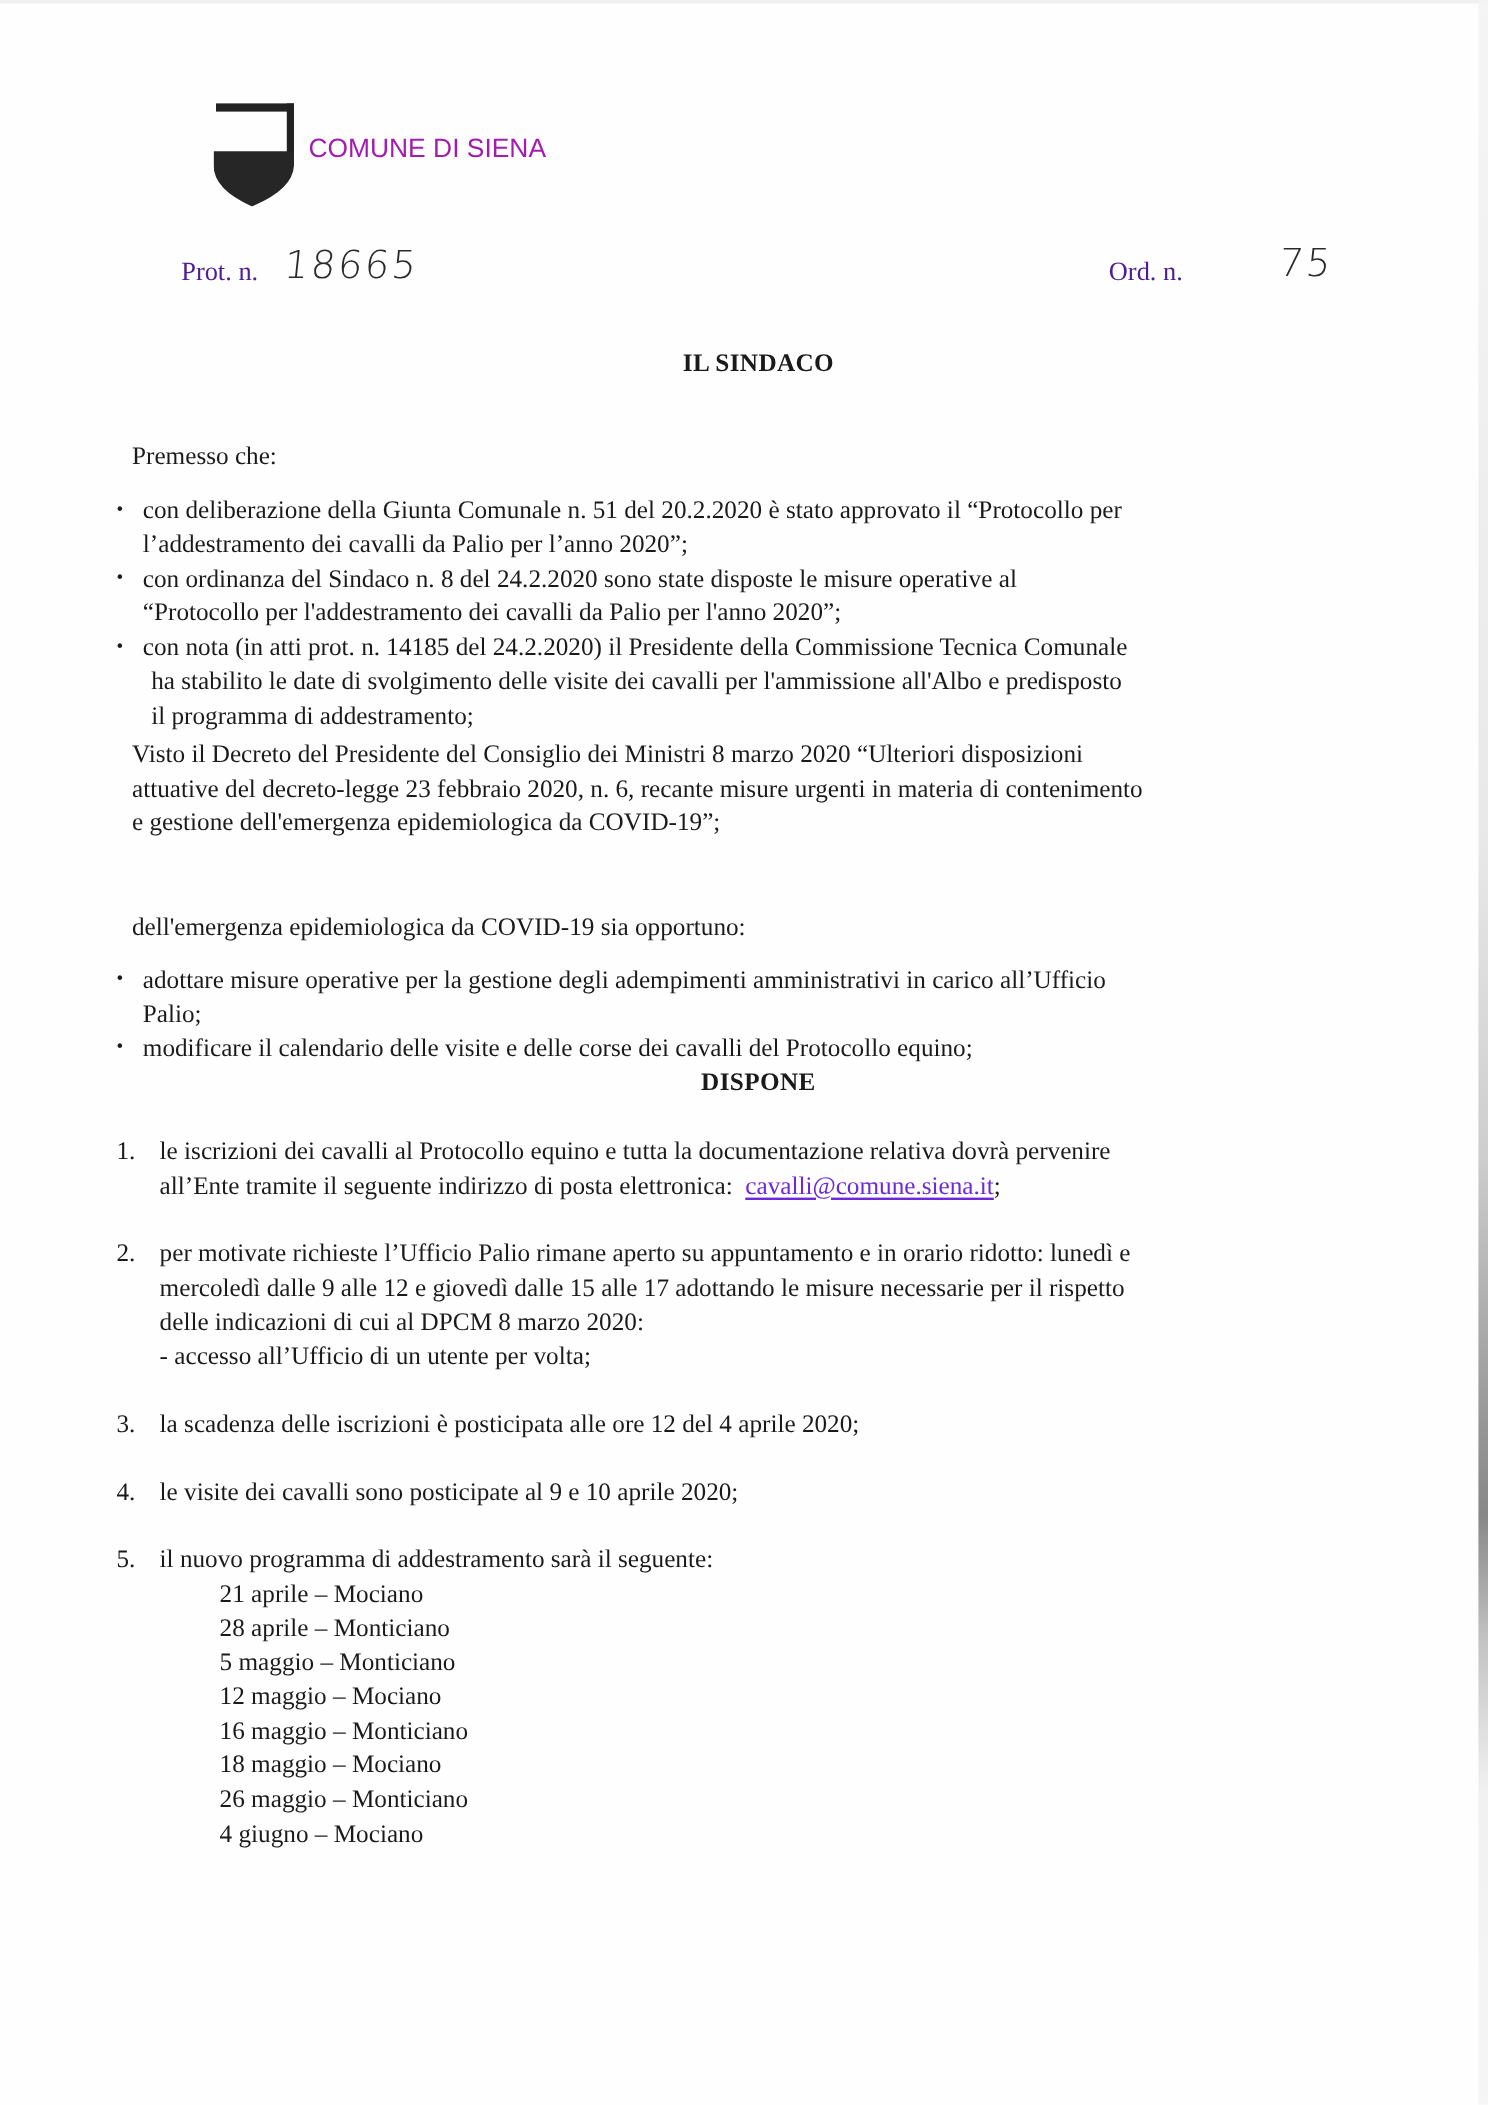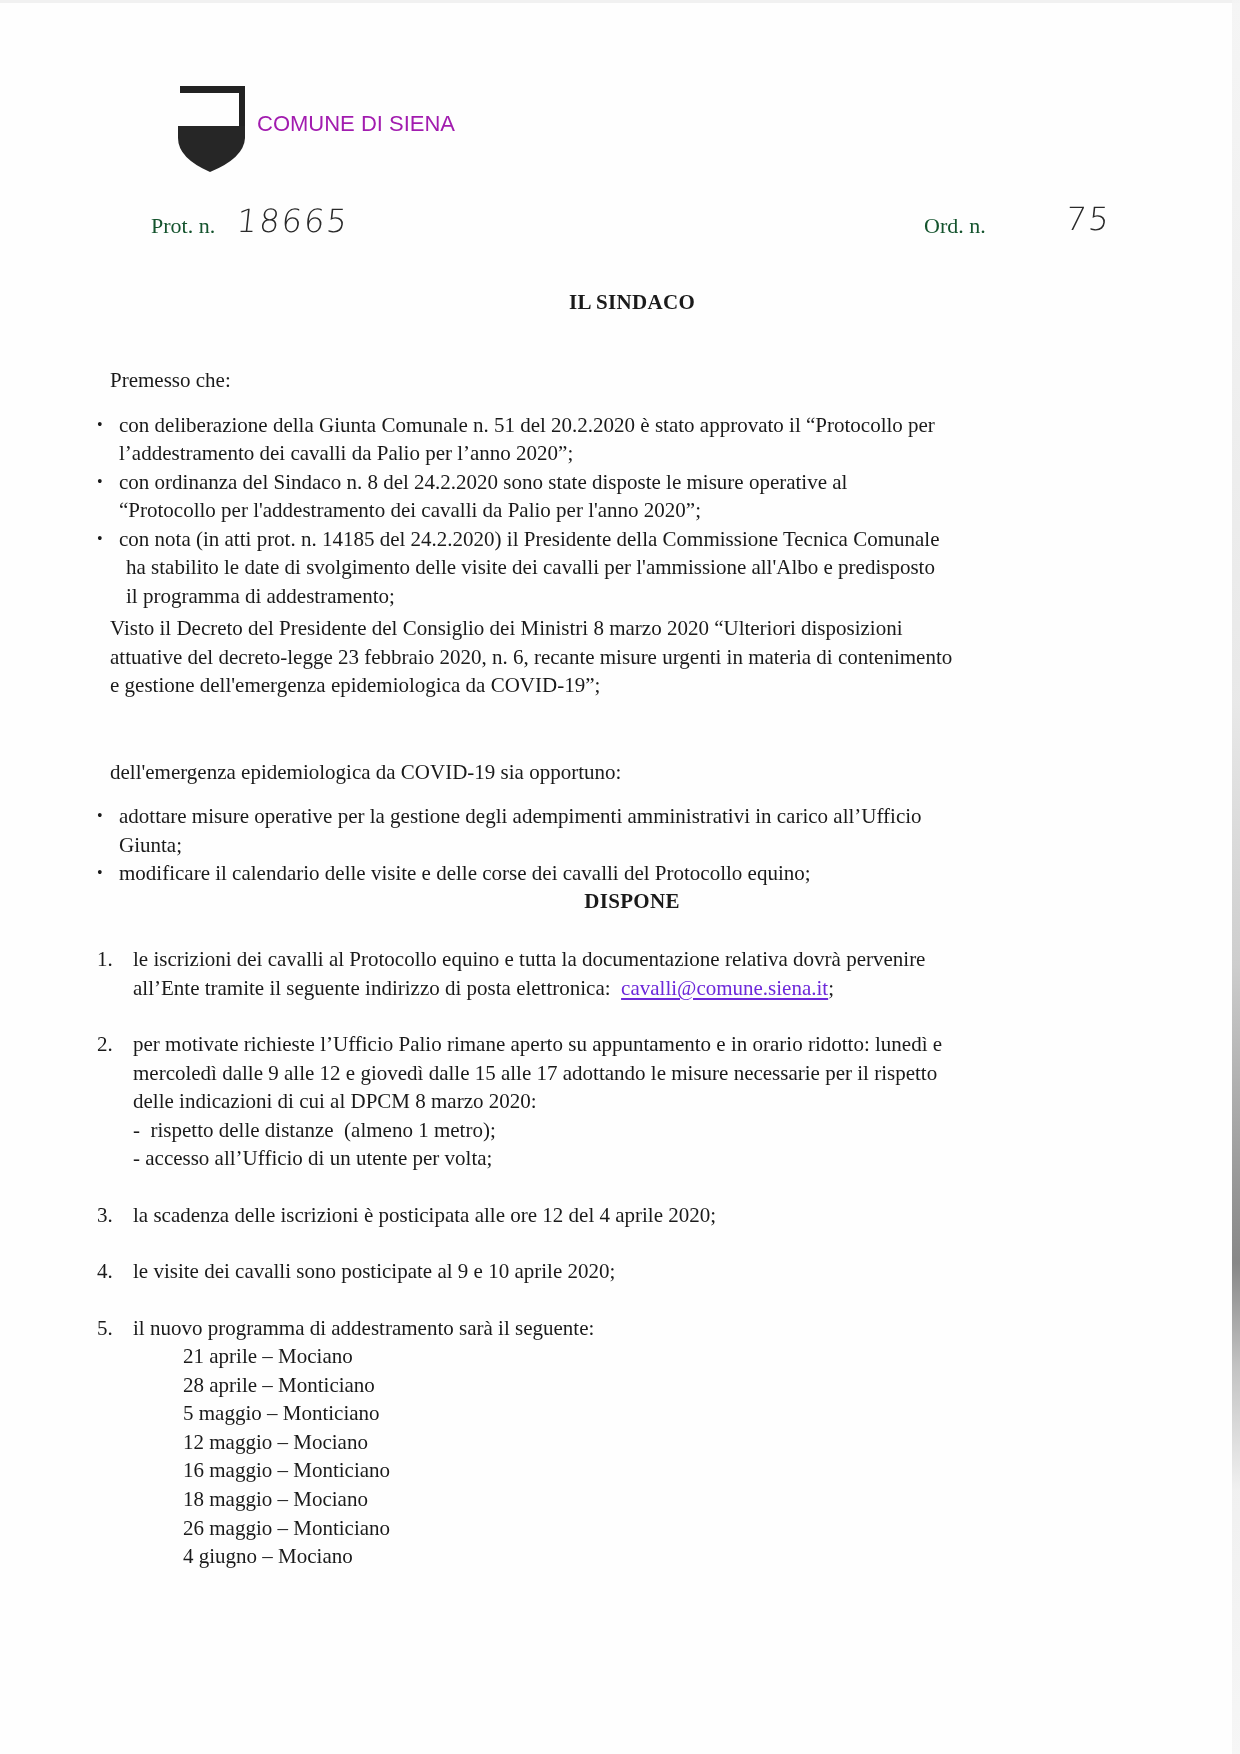--- a/index.html
+++ b/index.html
@@ -56,21 +56,21 @@
       font-size: 22px;
       letter-spacing: 0px;
       color: #a21caf;
       font-weight: normal;
     }
 
     .prot-label, .ord-label {
       position: absolute;
       top: 213px;
       font-size: 22px;
-      color: #14532d;
+      color: #4c1d95;
     }
     .prot-label { left: 151px; }
     .ord-label { left: 924px; }
     .hand {
       position: absolute;
       font-family: "DejaVu Sans", sans-serif;
       font-weight: 200;
       color: #2a2a2a;
       letter-spacing: 2px;
       transform: skewX(-6deg);
@@ -215,21 +215,21 @@
 
   <div class="block" style="top: 713px;">
     <p>
       <br>
       <span>dell'emergenza epidemiologica da COVID-19 sia opportuno:</span>
     </p>
     <ul class="bullet-list">
       <li>
         <span class="bullet">•</span>
         <span>adottare misure operative per la gestione degli adempimenti amministrativi in carico all’Ufficio</span><br>
-        <span>Giunta;</span>
+        <span>Palio;</span>
       </li>
       <li>
         <span class="bullet">•</span>
         <span>modificare il calendario delle visite e delle corse dei cavalli del Protocollo equino;</span>
       </li>
     </ul>
   </div>
 
   <div class="heading dispone">DISPONE</div>
 
@@ -238,21 +238,20 @@
       <li style="margin-bottom: 28px;">
         <span class="num">1.</span>
         <span>le iscrizioni dei cavalli al Protocollo equino e tutta la documentazione relativa dovrà pervenire</span><br>
         <span style="white-space: pre;">all’Ente tramite il seguente indirizzo di posta elettronica:  </span><a class="email-link">cavalli@comune.siena.it</a><span>;</span>
       </li>
       <li style="margin-bottom: 28px;">
         <span class="num">2.</span>
         <span>per motivate richieste l’Ufficio Palio rimane aperto su appuntamento e in orario ridotto: lunedì e</span><br>
         <span>mercoledì dalle 9 alle 12 e giovedì dalle 15 alle 17 adottando le misure necessarie per il rispetto</span><br>
         <span>delle indicazioni di cui al DPCM 8 marzo 2020:</span><br>
-        <span class="sub-line" style="white-space: pre;">-  rispetto delle distanze  (almeno 1 metro);</span>
         <span class="sub-line">- accesso all’Ufficio di un utente per volta;</span>
       </li>
       <li style="margin-bottom: 28px;">
         <span class="num">3.</span>
         <span>la scadenza delle iscrizioni è posticipata alle ore 12 del 4 aprile 2020;</span>
       </li>
       <li style="margin-bottom: 28px;">
         <span class="num">4.</span>
         <span>le visite dei cavalli sono posticipate al 9 e 10 aprile 2020;</span>
       </li>

